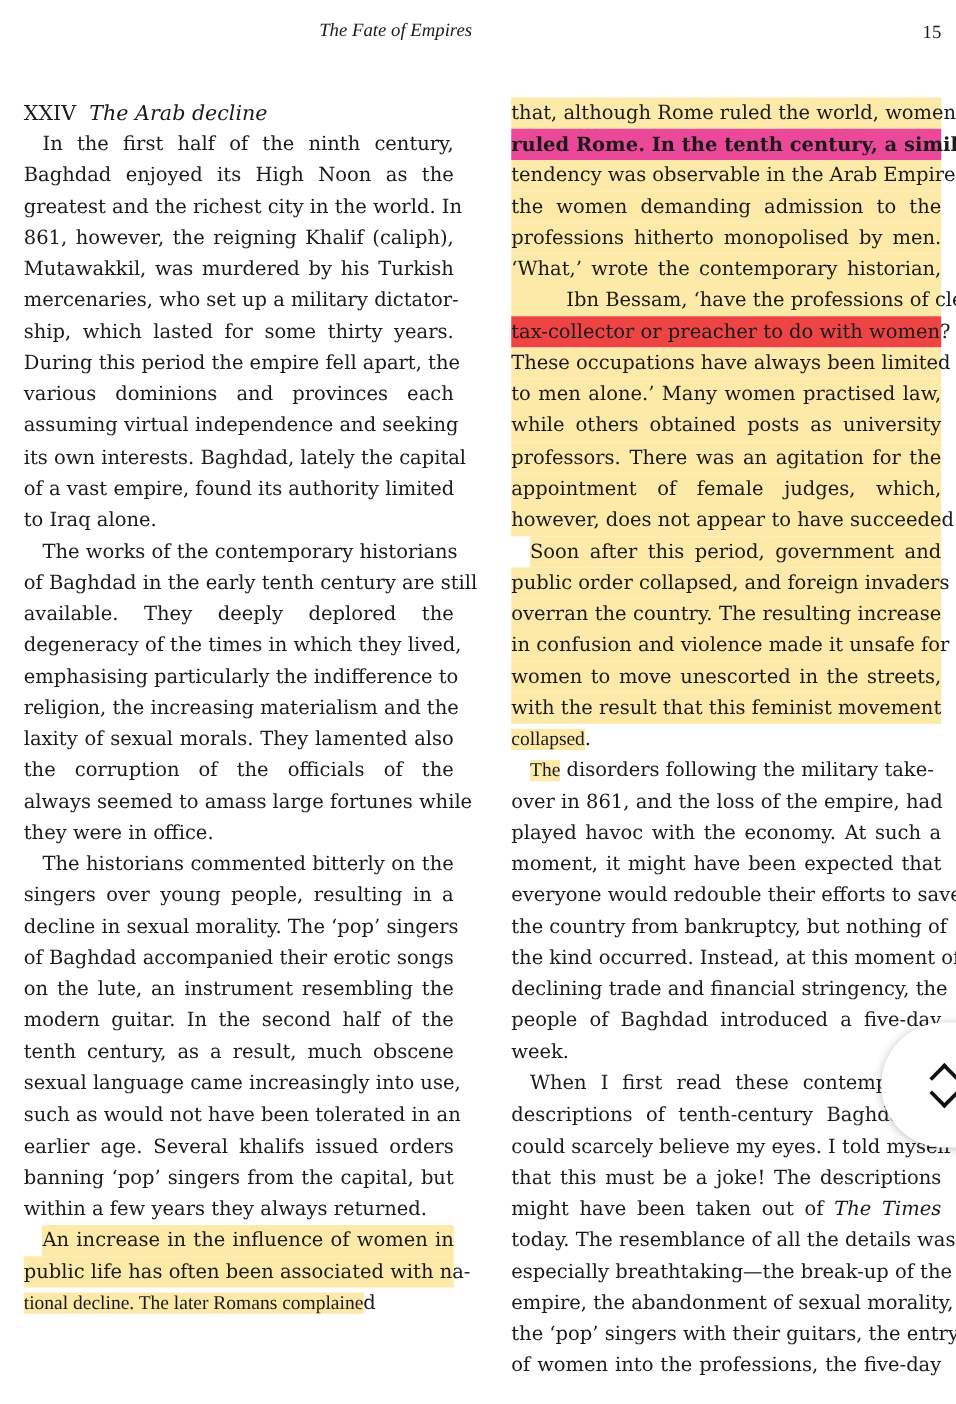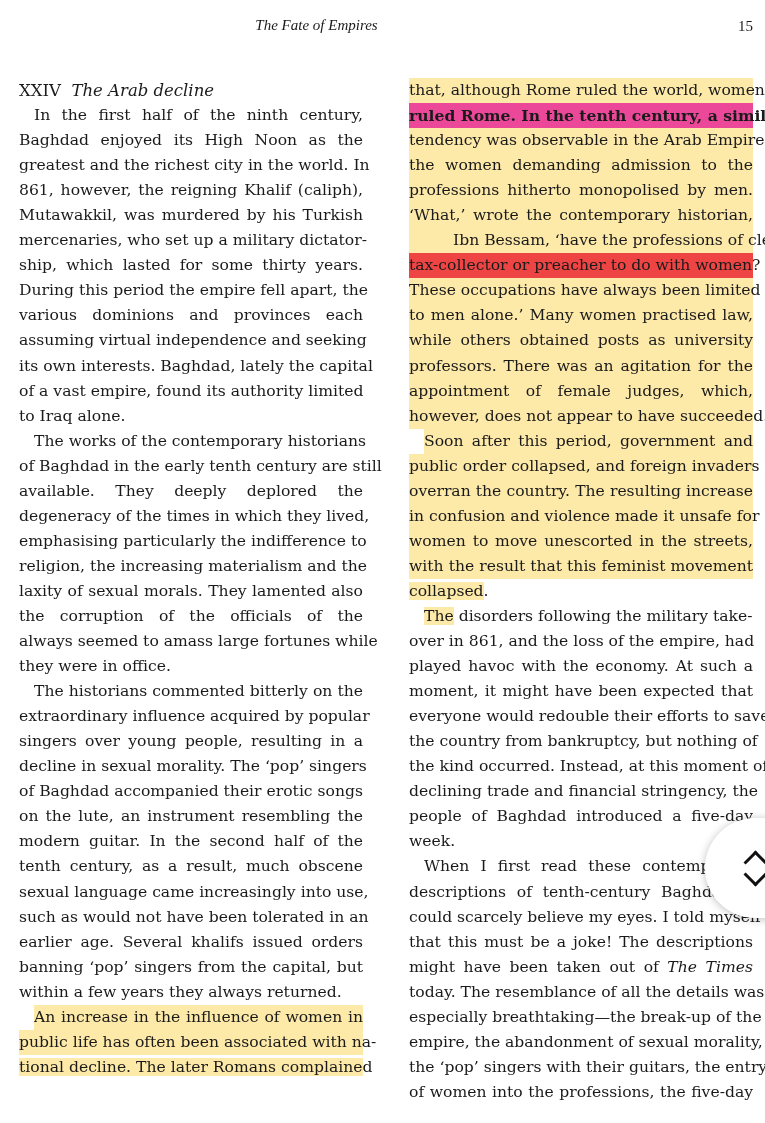--- a/index.html
+++ b/index.html
@@ -10,21 +10,21 @@
   .page-num { position: absolute; top: 18px; right: 12px; font-size: 15px; font-family: "Liberation Serif", serif; }
   .col { position: absolute; top: 78px; }
   .col.left { left: 19px; width: 344px; }
   .col.right { left: 409px; width: 344px; }
   .line { height: 25.05px; line-height: 25px; font-size: 15.6px; white-space: nowrap;
           text-align: justify; text-align-last: justify; overflow: visible; position: relative; }
   .line.last { text-align-last: left; }
   .line.indent { padding-left: 15px; }
   .line.heading { text-align-last: left; font-size: 16.5px; }
   .line.heading em { font-style: italic; }
-  .hl { background: #fde9a8; }
+  .hl { background: #fde9a8; font-family: Liberation Serif, serif; }
   .line.hlfull { background: #fde9a8; }
   .line.hlfull.indent { background: linear-gradient(to right, transparent 15px, #fde9a8 15px); }
   .scroll-ctrl { position: absolute; left: 705px; top: 818px; width: 120px; height: 100px;
           border-radius: 50px; background: #fff; box-shadow: 0 1px 8px rgba(0,0,0,0.25); }
   .chev { position: absolute; left: 0; width: 14px; height: 14px; border-left: 3px solid #111; border-top: 3px solid #111; }
   .chev.up { top: 36px; left: 42px; transform: rotate(45deg); }
   .chev.down { top: 48px; left: 42px; transform: rotate(225deg); }
   em { font-style: italic; }
 </style>
 </head>
@@ -54,21 +54,20 @@
   <div class="line">of Baghdad in the early tenth century are still</div>
   <div class="line">available. They deeply deplored the</div>
   <div class="line">degeneracy of the times in which they lived,</div>
   <div class="line">emphasising particularly the indifference to</div>
   <div class="line">religion, the increasing materialism and the</div>
   <div class="line">laxity of sexual morals. They lamented also</div>
   <div class="line">the corruption of the officials of the</div>
   <div class="line">always seemed to amass large fortunes while</div>
   <div class="line last">they were in office.</div>
   <div class="line indent">The historians commented bitterly on the</div>
-  <div class="line">extraordinary influence acquired by popular</div>
   <div class="line">singers over young people, resulting in a</div>
   <div class="line">decline in sexual morality. The ‘pop’ singers</div>
   <div class="line">of Baghdad accompanied their erotic songs</div>
   <div class="line">on the lute, an instrument resembling the</div>
   <div class="line">modern guitar. In the second half of the</div>
   <div class="line">tenth century, as a result, much obscene</div>
   <div class="line">sexual language came increasingly into use,</div>
   <div class="line">such as would not have been tolerated in an</div>
   <div class="line">earlier age. Several khalifs issued orders</div>
   <div class="line">banning ‘pop’ singers from the capital, but</div>

